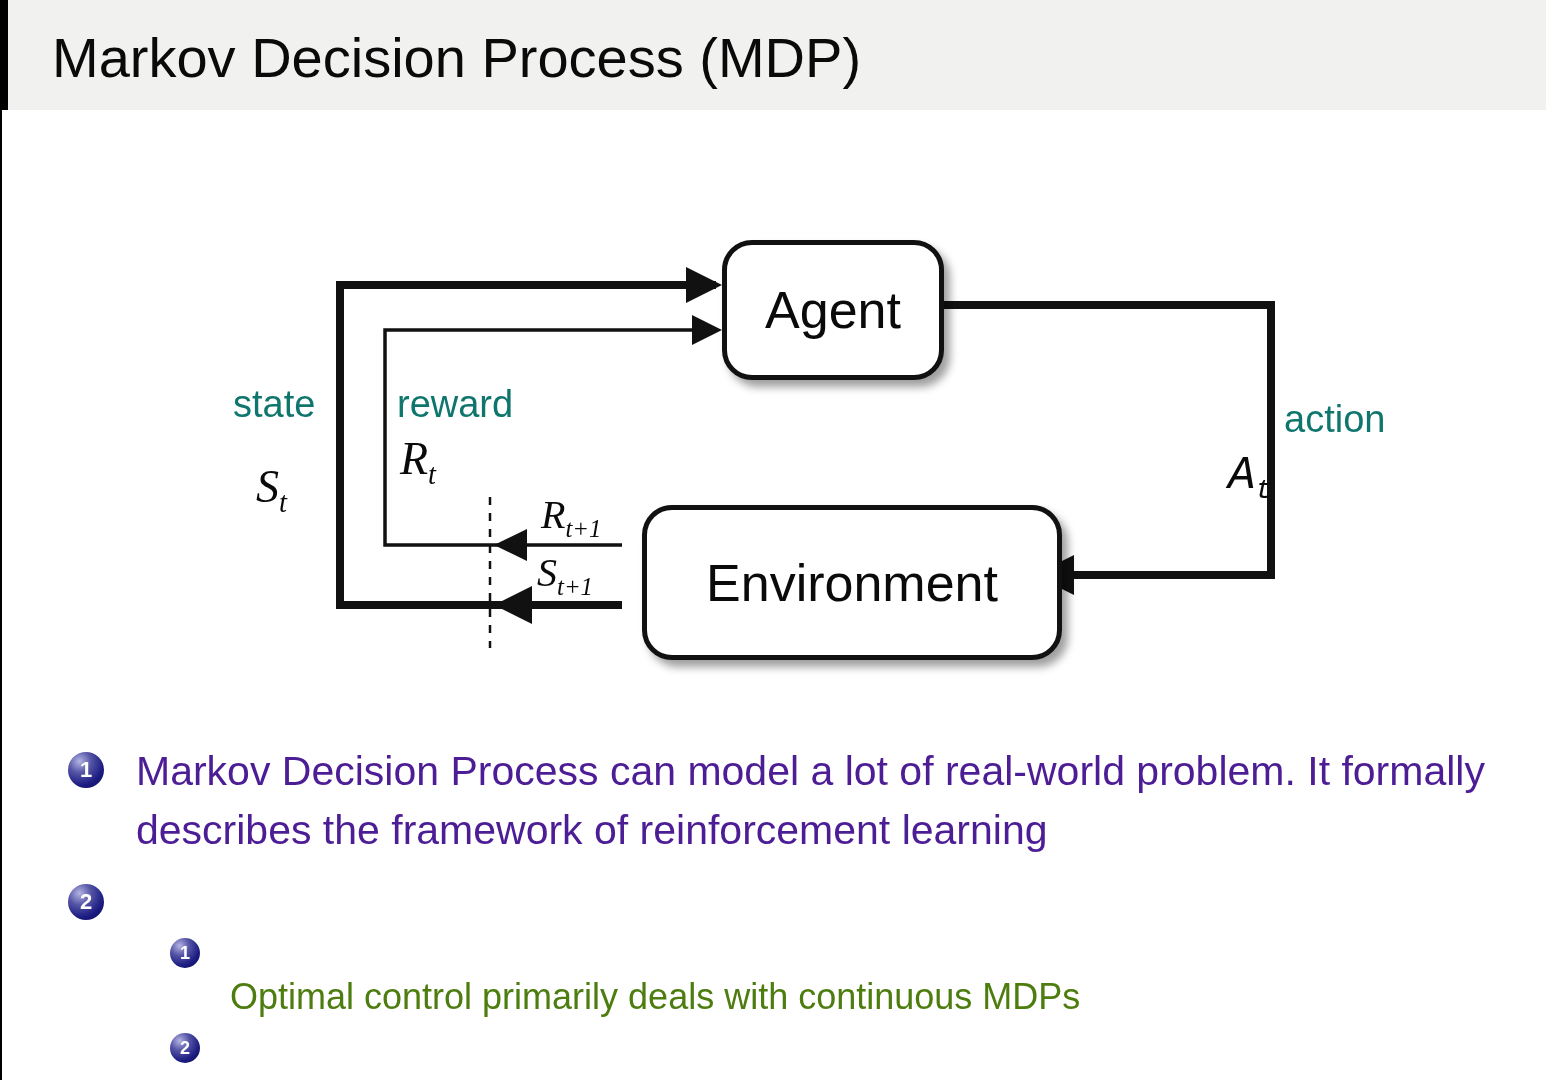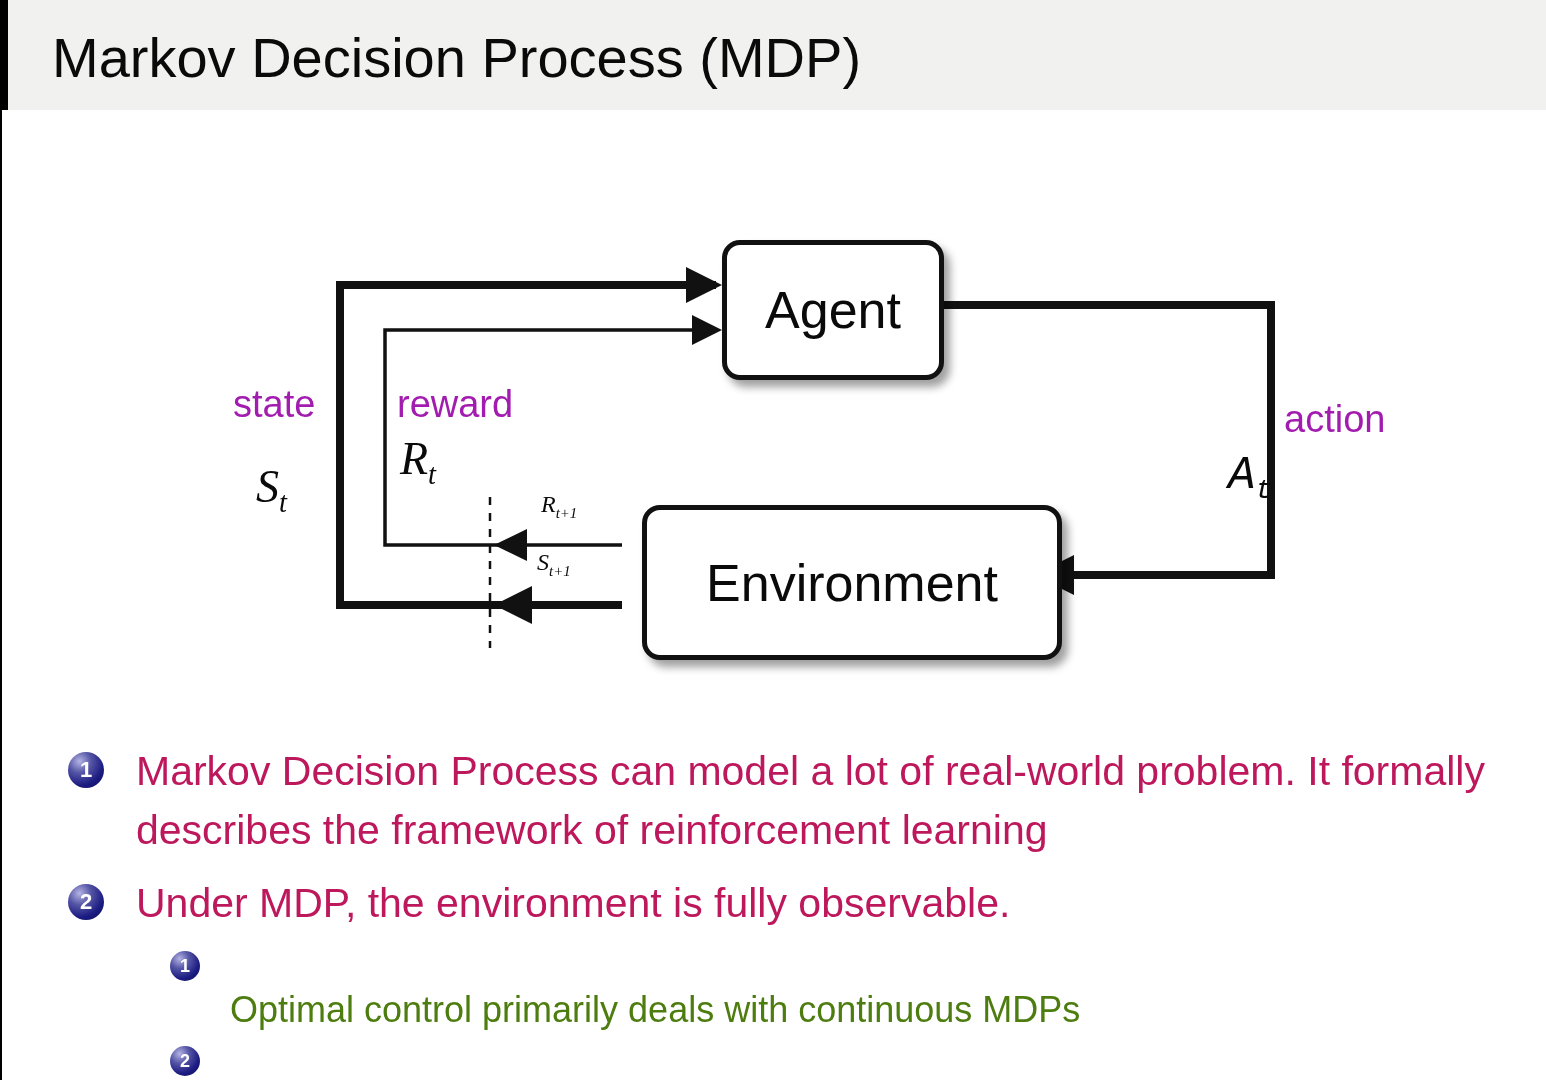--- a/index.html
+++ b/index.html
@@ -16,46 +16,46 @@
     position:absolute;left:52px;top:0;height:110px;line-height:116px;
     font-size:56px;letter-spacing:0px;color:#0a0a0a;white-space:nowrap;
   }
   .edge-bar-thick{position:absolute;left:0;top:0;width:8px;height:110px;background:#000;}
   .edge-bar-thin{position:absolute;left:0;top:110px;width:2px;height:970px;background:#000;}
 
   
   .diagram-svg{position:absolute;left:0;top:0;width:1546px;height:1080px;pointer-events:none;}
   .node-box{
     position:absolute;background:#ffffff;border:5px solid #111;
-    border-radius:18px;display:flex;align-items:center;justify-content:center;
+    border-radius:30px;display:flex;align-items:center;justify-content:center;
     box-shadow:6px 7px 9px rgba(0,0,0,0.38);
   }
   .agent-box{left:722px;top:240px;width:212px;height:130px;}
   .environment-box{left:622px;top:505px;width:410px;height:145px;margin-left:20px;}
   .node-label{font-size:52px;color:#0a0a0a;}
 
-  .dlabel{position:absolute;font-size:38px;color:#a21caf;white-space:nowrap;}
+  .dlabel{position:absolute;font-size:38px;color:#0f766e;white-space:nowrap;}
   .math{
     position:absolute;font-family:"Liberation Serif",serif;font-style:italic;
     font-size:46px;color:#0a0a0a;white-space:nowrap;
   }
   .math sub{font-size:0.62em;font-style:italic;}
-  .math-small{font-size:24px;}
+  .math-small{font-size:40px;}
 
   
   .bullets{position:absolute;left:0;top:742px;width:1546px;}
   .bullet-row{display:flex;align-items:flex-start;padding-left:68px;padding-right:30px;}
   .bullet-row.second{margin-top:14px;}
   .ball{
     flex:0 0 auto;width:36px;height:36px;border-radius:50%;margin-top:10px;margin-right:32px;
     background:radial-gradient(circle at 32% 26%, #b4b4e4 0%, #5555a6 32%, #1c1c82 66%, #0a0a55 100%);
     color:#fff;display:flex;align-items:center;justify-content:center;
     font-size:22px;font-weight:bold;
   }
-  .bullet-text{font-size:41px;line-height:1.44;max-width:1372px;color:#be185d;}
+  .bullet-text{font-size:41px;line-height:1.44;max-width:1372px;color:#4c1d95;}
 
   .sub-bullets{margin-top:9px;}
   .sub-row{display:flex;align-items:flex-start;padding-left:170px;}
   .ball.small{width:30px;height:30px;margin-top:9px;margin-right:30px;font-size:18px;}
   .sub-text{font-size:36px;line-height:1.5;color:#4d7c0f;margin-top:41px;}
 </style>
 </head>
 <body>
 
 <div class="slide">
@@ -106,21 +106,20 @@
       <span class="ball">
           <span>1</span>
         </span>
       <span class="bullet-text">Markov Decision Process can model a lot of real-world problem. It formally describes the framework of reinforcement learning</span>
     </div>
 
     <div class="bullet-row second">
       <span class="ball">
           <span>2</span>
         </span>
-      <span class="bullet-text">Under MDP, the environment is fully observable.</span>
     </div>
 
     <div class="sub-bullets">
       <div class="sub-row">
         <span class="ball small">
             <span>1</span>
           </span>
         <span class="sub-text">Optimal control primarily deals with continuous MDPs</span>
       </div>
       <div class="sub-row">

